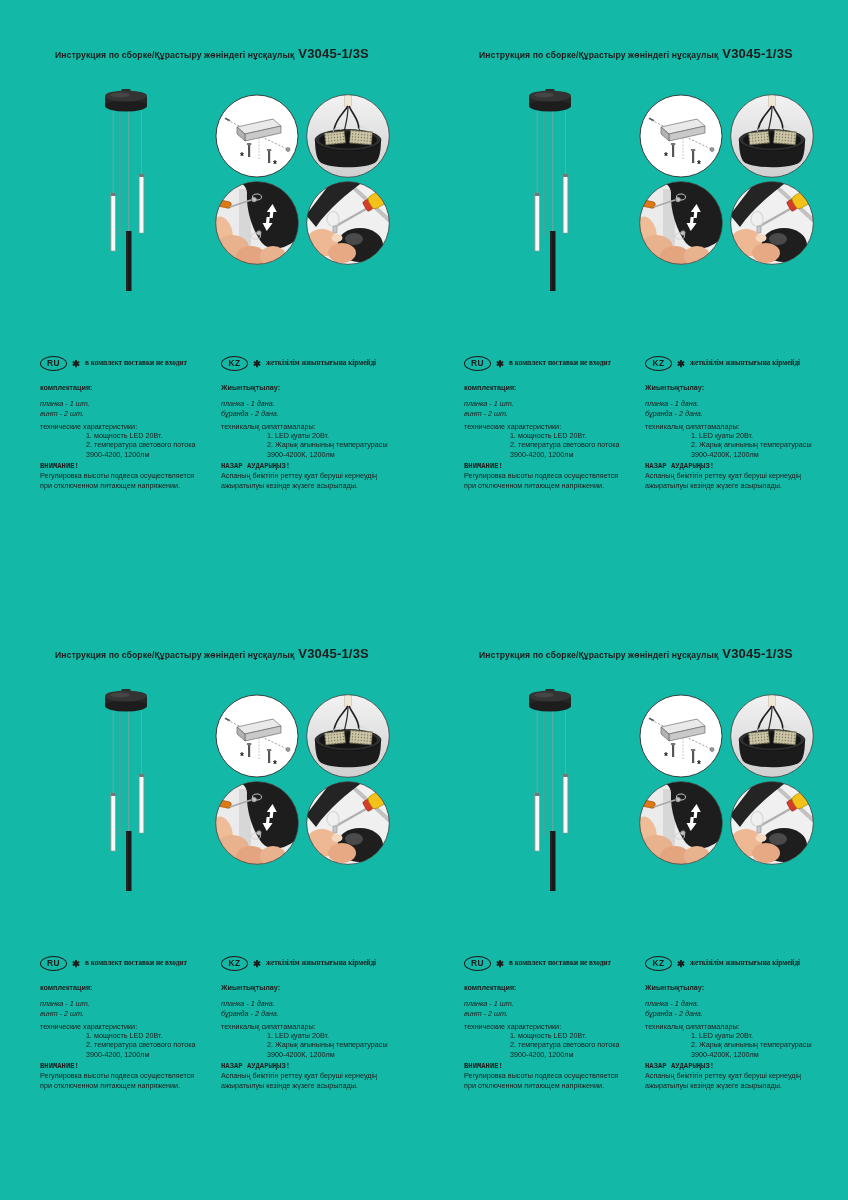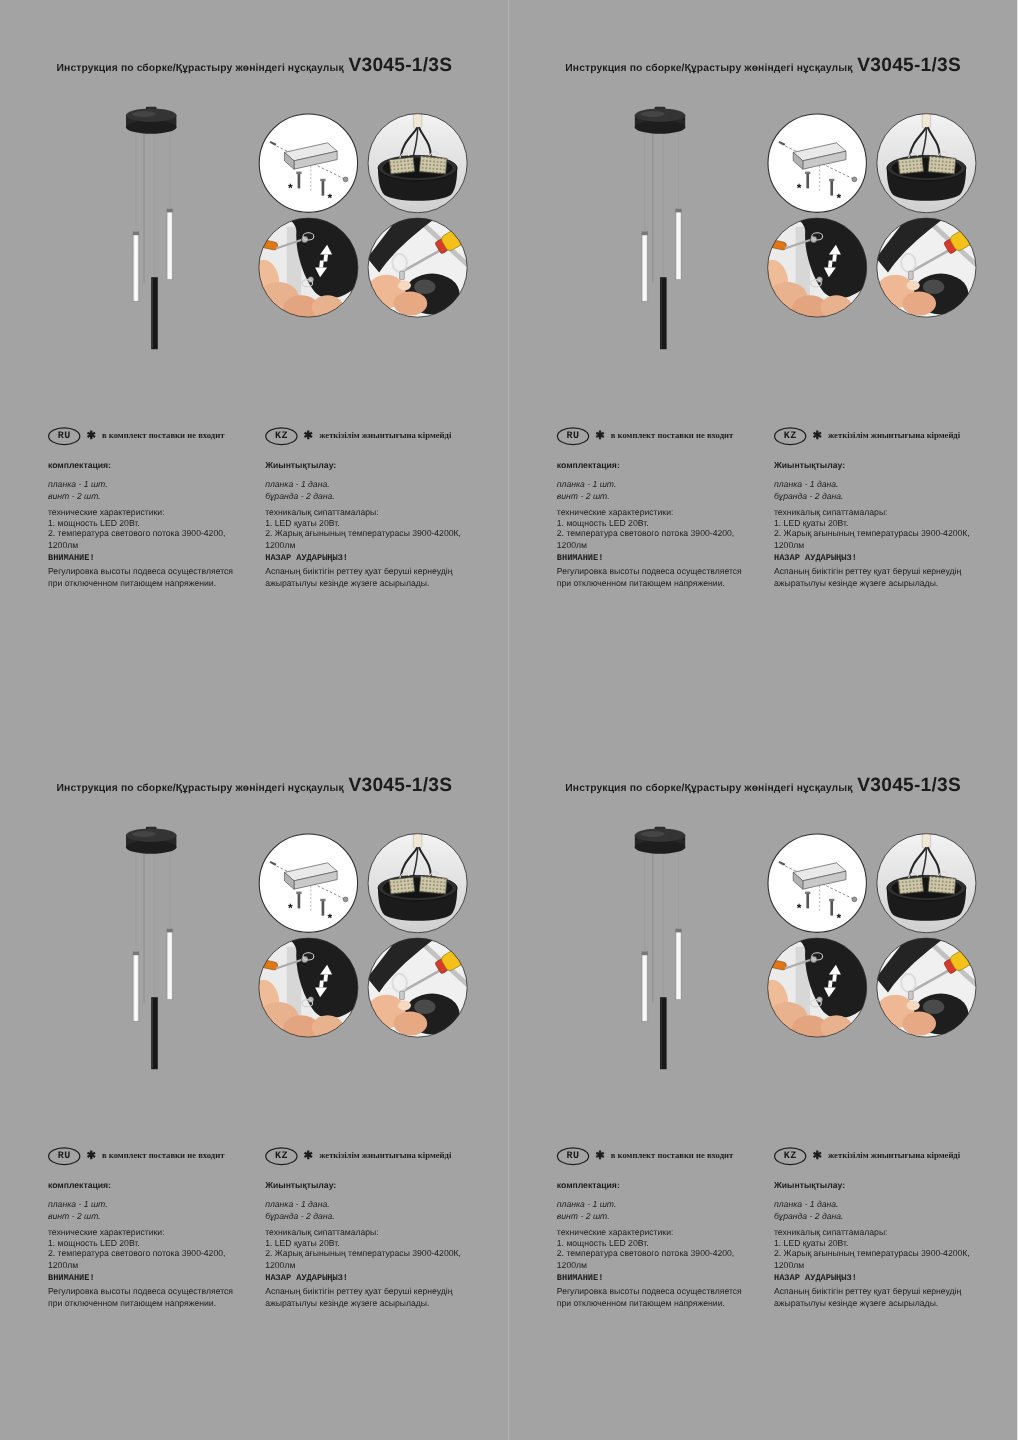--- a/index.html
+++ b/index.html
@@ -2,43 +2,43 @@
 <html><head>
 <meta charset="utf-8">
 <style>
   html,body{margin:0;padding:0;}
   body{
     width:848px;height:1200px;background:#ffffff;
     font-family:"Liberation Sans",sans-serif;color:#1c1c1c;
     -webkit-font-smoothing:antialiased;
   }
   .page{display:grid;grid-template-columns:424px 424px;grid-auto-rows:600px;width:848px;height:1200px;}
-  .quadrant{position:relative;width:424px;height:600px;background:#a3a3a3;overflow:hidden;}
+  .quadrant{position:relative;width:424px;height:600px;background:#14b8a6;overflow:hidden;}
 
   .title{position:absolute;top:46px;left:0;width:100%;display:flex;justify-content:center;align-items:baseline;gap:4px;white-space:nowrap;}
   .title-prefix{font-size:8.6px;font-weight:bold;letter-spacing:.1px;}
-  .title-model{font-size:16px;font-weight:bold;letter-spacing:.2px;}
+  .title-model{font-size:13px;font-weight:bold;letter-spacing:.2px;}
 
   .lamp{position:absolute;left:90px;top:86px;}
   .circles{position:absolute;left:215px;top:94px;display:grid;grid-template-columns:84px 84px;column-gap:7px;row-gap:3px;}
   .circles svg{display:block;}
 
   .col{position:absolute;top:356px;font-size:7.2px;line-height:9.3px;}
   .col.ru{left:40px;width:168px;}
   .col.kz{left:221px;width:182px;}
 
   .lang-row{display:flex;align-items:center;gap:5px;font-weight:bold;margin-bottom:12px;}
-  .lang-badge{flex:0 0 auto;border:1.1px solid #1c1c1c;border-radius:50%;width:25px;height:12px;display:flex;align-items:center;justify-content:center;font-weight:bold;font-size:8.4px;letter-spacing:.4px;padding-top:1px;box-sizing:content-box;font-family:Liberation Mono, monospace;}
+  .lang-badge{flex:0 0 auto;border:1.1px solid #1c1c1c;border-radius:50%;width:25px;height:12px;display:flex;align-items:center;justify-content:center;font-weight:bold;font-size:8.4px;letter-spacing:.4px;padding-top:1px;box-sizing:content-box;}
   .star{font-size:9.5px;line-height:1;}
   .note{font-size:7.2px;font-family:Liberation Serif, serif;}
 
   .kit-header{margin-bottom:7px;font-weight:bold;}
   .kit-items{margin-bottom:4px;font-style:italic;}
   .sec-header{font-weight:normal;}
-  .sec-body{margin-bottom:3px;}
+  .sec-body{margin-bottom:3px;margin-left:46px;}
   .warn-header{font-weight:bold;margin-top:2px;font-family:Liberation Mono, monospace;}
 </style>
 </head>
 <body>
 
 <div class="page" id="page">
 
   <div class="quadrant">
 
     <div class="title">

